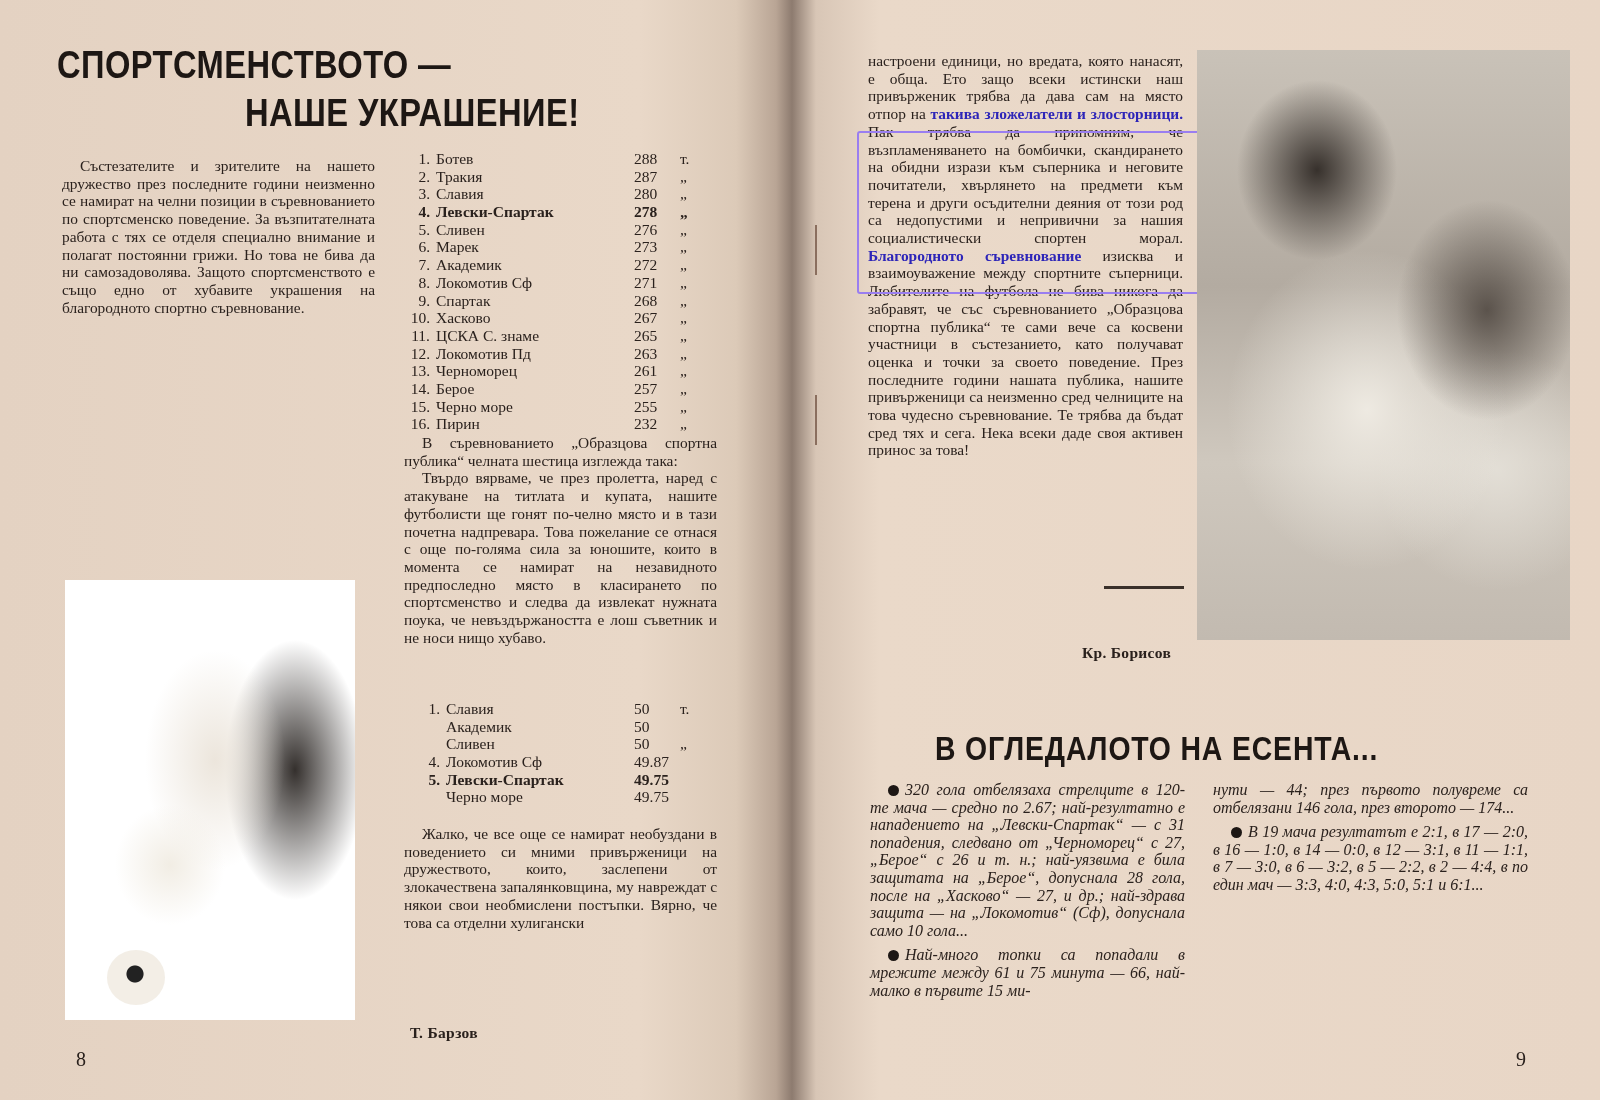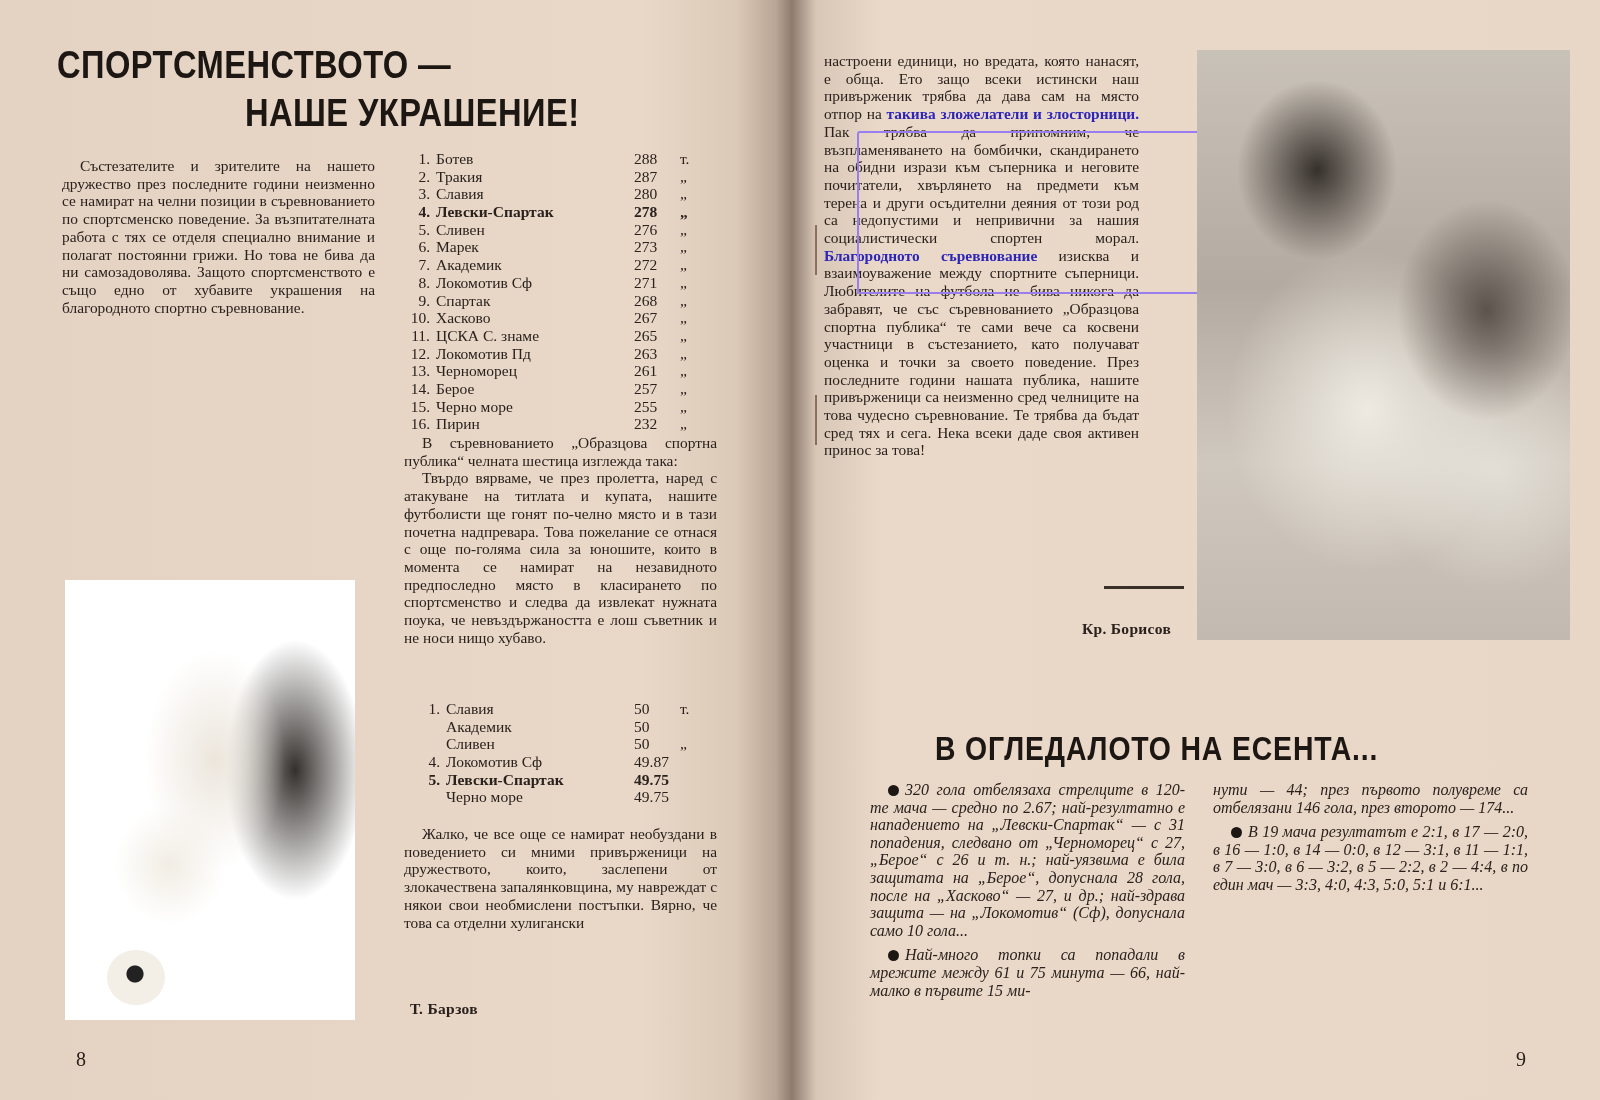--- a/index.html
+++ b/index.html
@@ -38,21 +38,21 @@
     .photo .ball { position: absolute; left: 42px; top: 370px; width: 58px; height: 55px; border-radius: 50%; background: radial-gradient(circle 9px at 28px 24px, #222 0%, #222 90%, transparent 100%), #f3eee6; }
     .rule { position: absolute; left: 1104px; top: 586px; width: 80px; height: 3px; background: #3a302a; }
     .highlight-box { position: absolute; border: 2.5px solid #9a7ef0; border-radius: 3px; pointer-events: none; }
     .hl1 { left: 857px; top: 131px; width: 347px; height: 163px; clip-path: polygon(0 0, 100% 0, 100% 100%, 0 100%); }
     .hl-text { color: #2d25b8; }
     .section2 { font-family: "Liberation Sans", "DejaVu Sans", sans-serif; font-weight: bold; font-size: 33px; color: #1d1714; left: 935px; top: 730px; transform: scaleX(0.86); transform-origin: left top; white-space: nowrap; letter-spacing: 1px; }
     .ital { font-style: italic; font-size: 16px; line-height: 17.6px; text-align: justify; }
     .ital p { text-indent: 18px; margin-bottom: 7px; }
     .bullet { display: inline-block; width: 11px; height: 11px; background: #1d1714; border-radius: 50%; margin-right: 6px; vertical-align: -1px; }
     .pageno { font-size: 20px; }
-    .author { font-weight: bold; font-size: 15.5px; letter-spacing: 0.3px; }
+    .author { font-weight: bold; font-size: 15.5px; letter-spacing: 0.3px; margin-top: 24px; }
   </style>
 </head>
 <body>
 
 <div class="spread"></div>
 <div class="stitch" style="top:225px;height:50px;"></div>
 <div class="stitch" style="top:395px;height:50px;"></div>
 
 <div class="abs headline h1a">СПОРТСМЕНСТВОТО —</div>
 <div class="abs headline h1b">НАШЕ УКРАШЕНИЕ!</div>
@@ -208,21 +208,21 @@
     </div>
   </div>
 
 <div class="abs col" style="left:404px;top:825px;width:313px;">
   <p>Жалко, че все още се намират необуздани в поведението си мними привърженици на дружеството, които, заслепени от злокачествена запалянковщина, му навреждат с някои свои необмислени постъпки. Вярно, че това са отделни хулигански</p>
 </div>
 
 <div class="abs author" style="left:410px;top:1000px;text-align:right;">Т. Барзов</div>
 <div class="abs pageno" style="left:76px;top:1048px;">8</div>
 
-<div class="abs col" style="left:824px;top:52px;width:315px;">
+<div class="abs col" style="left:868px;top:52px;width:315px;">
   <p class="noind">
     <span>настроени единици, но вредата, която нанасят, е обща. Ето защо всеки истински наш привърженик трябва да дава сам на място отпор на </span><span class="hl-text bold">такива зложелатели и злосторници.</span><span> Пак трябва да припомним, че възпламеняването на бомбички, скандирането на обидни изрази към съперника и неговите почитатели, хвърлянето на предмети към терена и други осъдителни деяния от този род са недопустими и непривични за нашия социалистически спортен морал. </span><span class="hl-text bold">Благородното съревнование</span><span> изисква и взаимоуважение между спортните съперници. Любителите на футбола не бива никога да забравят, че със съревнованието „Образцова спортна публика“ те сами вече са косвени участници в състезанието, като получават оценка и точки за своето поведение. През последните години нашата публика, нашите привърженици са неизменно сред челниците на това чудесно съревнование. Те трябва да бъдат сред тях и сега. Нека всеки даде своя активен принос за това!</span>
   </p>
 </div>
 <div class="highlight-box hl1"></div>
 
 <div class="photo photo2"></div>
 
 <div class="rule"></div>
 <div class="abs author" style="left:1082px;top:620px;">Кр. Борисов</div>

